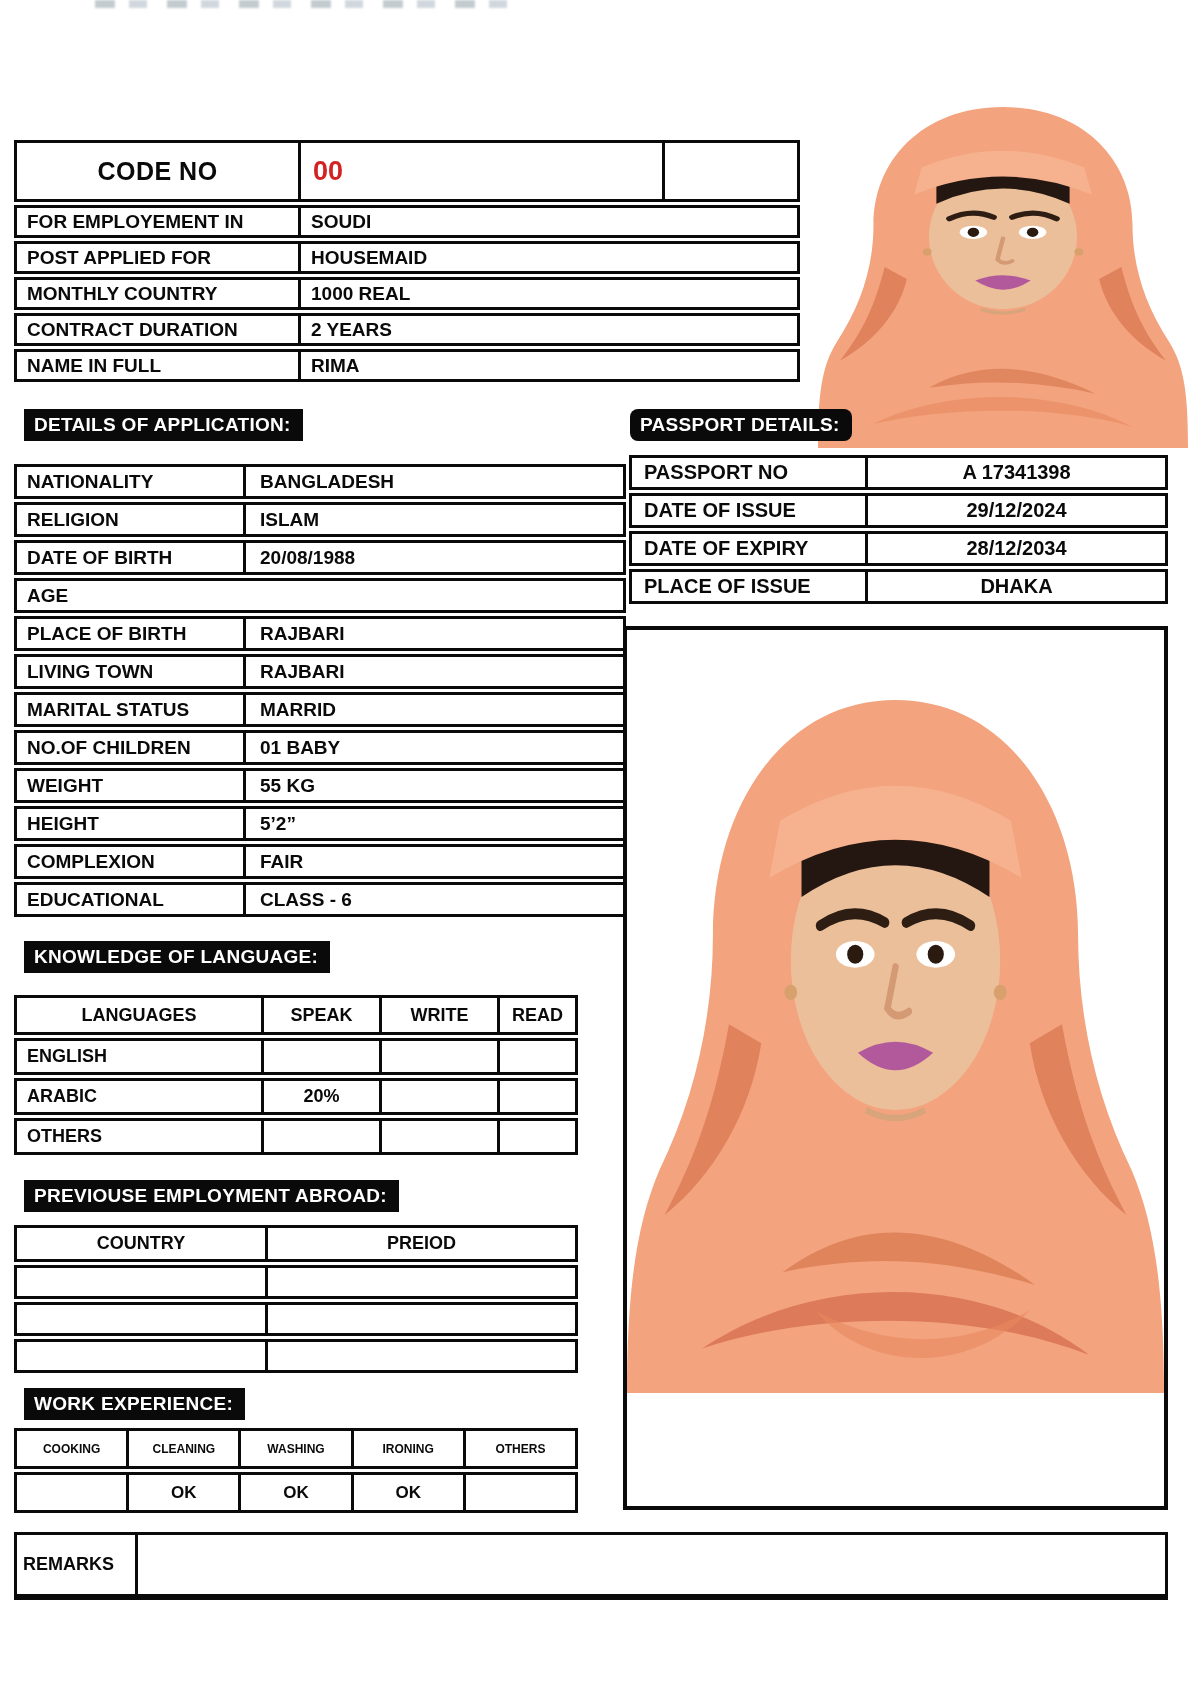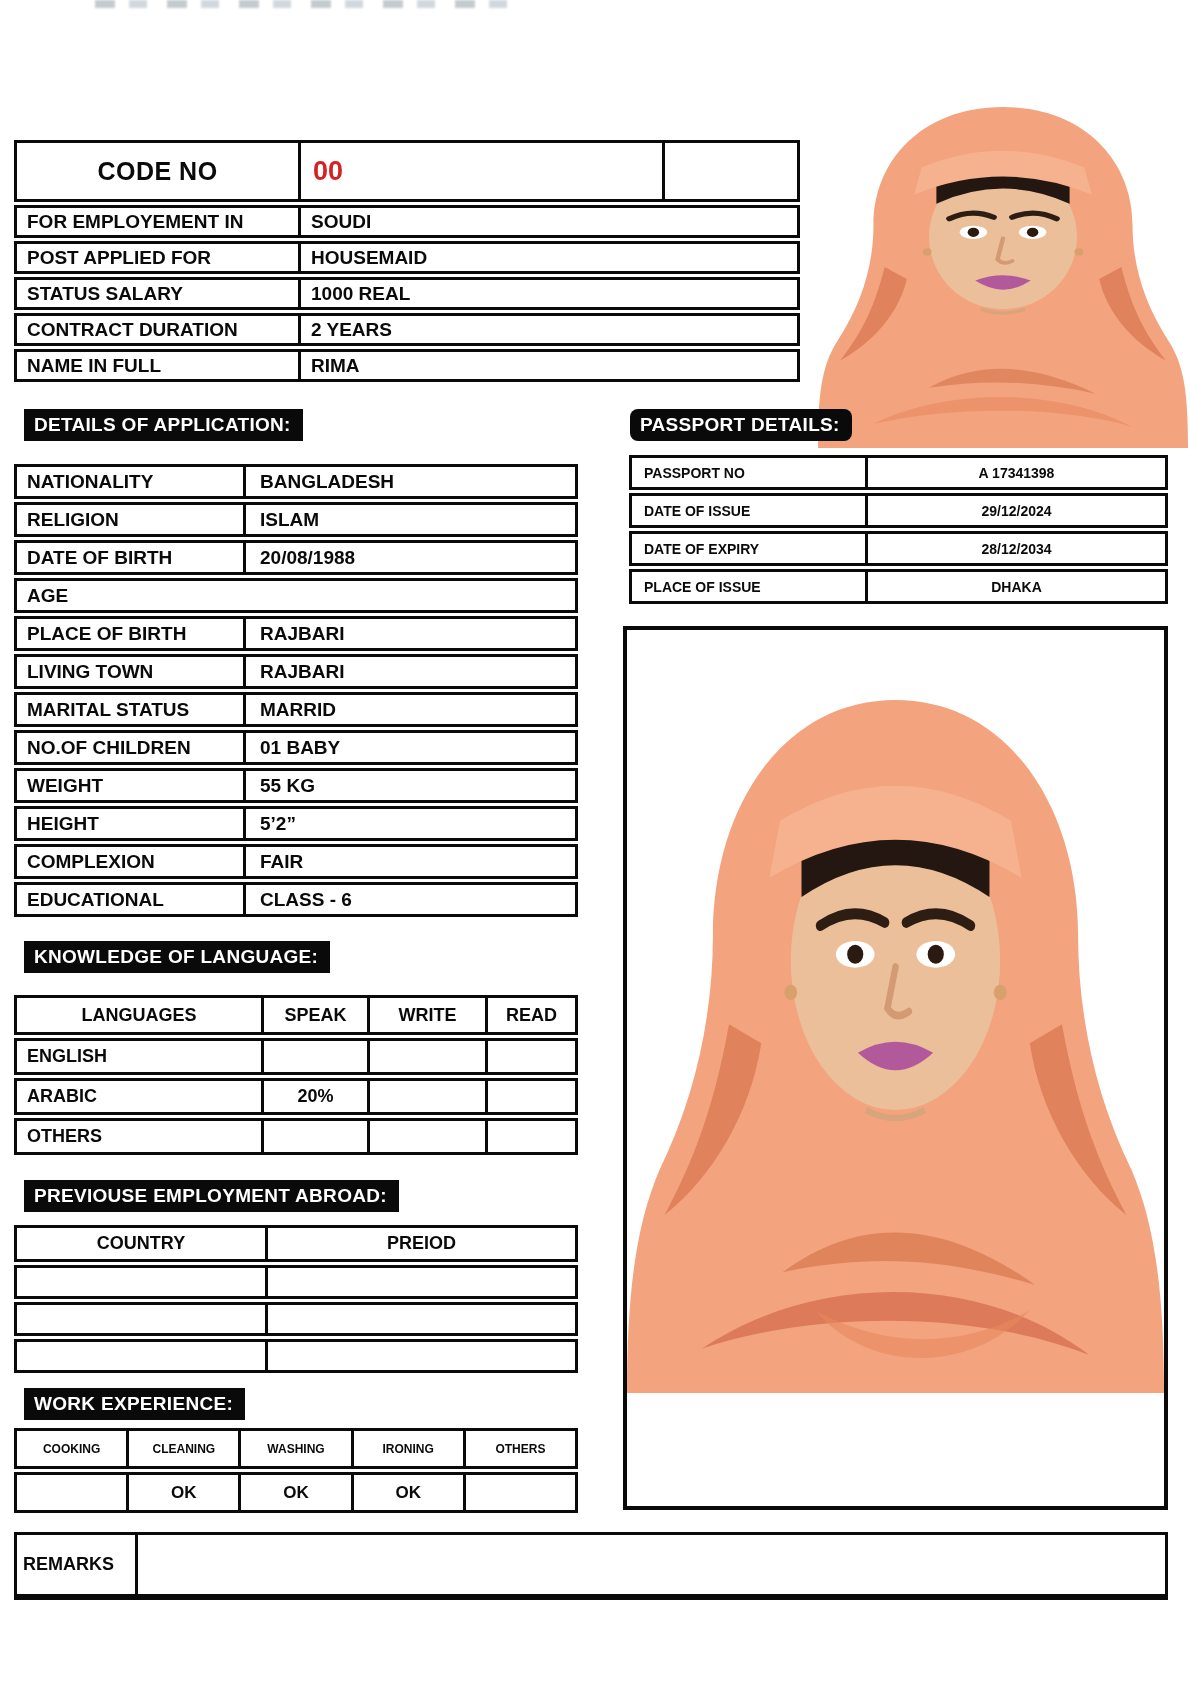--- a/index.html
+++ b/index.html
@@ -32,37 +32,37 @@
   
   .sec-title{position:absolute;background:#0a0a0a;color:#fff;font-size:19px;
              padding:5px 12px 5px 10px;letter-spacing:.3px;}
   #details-title{left:24px;top:409px;}
   #passport-title{left:630px;top:409px;border-radius:8px;}
   #language-title{left:24px;top:941px;}
   #employment-title{left:24px;top:1180px;}
   #work-title{left:24px;top:1388px;}
 
   
-  #details-rows{left:14px;top:464px;width:564px;text-align:right;}
+  #details-rows{left:14px;top:464px;width:612px;text-align:right;}
   #details-rows .trow{height:35px;font-size:19px;}
   #details-rows .label{width:226px;padding-left:10px;}
   #details-rows .value{flex:1;padding-left:14px;}
 
   
   #passport-rows{left:629px;top:455px;width:539px;}
-  #passport-rows .trow{height:35px;font-size:14px;}
+  #passport-rows .trow{height:35px;font-size:20px;}
   #passport-rows .label{width:233px;padding-left:12px;}
   #passport-rows .value{flex:1;justify-content:center;}
 
   
   #language-table{left:14px;top:995px;width:564px;}
   #language-table .trow{height:37px;font-size:18px;}
   #language-table .trow.head{height:40px;}
   #language-table .cell:nth-child(1){width:244px;padding-left:10px;}
-  #language-table .cell:nth-child(2){width:106px;justify-content:center;}
+  #language-table .cell:nth-child(2){width:118px;justify-content:center;}
   #language-table .cell:nth-child(3){width:118px;justify-content:center;}
   #language-table .cell:nth-child(4){flex:1;justify-content:center;}
   #language-table .head .cell:nth-child(1){justify-content:center;padding-left:0;}
 
   
   #employment-table{left:14px;top:1225px;width:564px;}
   #employment-table .trow{height:34px;font-size:18px;}
   #employment-table .trow.head{height:37px;}
   #employment-table .cell:nth-child(1){width:248px;justify-content:center;}
   #employment-table .cell:nth-child(2){flex:1;justify-content:center;}
@@ -102,21 +102,21 @@
     <div id="header-rows">
         <div class="trow">
           <div class="cell label">FOR EMPLOYEMENT IN</div>
           <div class="cell value">SOUDI</div>
         </div>
         <div class="trow">
           <div class="cell label">POST APPLIED FOR</div>
           <div class="cell value">HOUSEMAID</div>
         </div>
         <div class="trow">
-          <div class="cell label">STATUS SALARY</div>
+          <div class="cell label">MONTHLY COUNTRY</div>
           <div class="cell value">1000 REAL</div>
         </div>
         <div class="trow">
           <div class="cell label">CONTRACT DURATION</div>
           <div class="cell value">2 YEARS</div>
         </div>
         <div class="trow">
           <div class="cell label">NAME IN FULL</div>
           <div class="cell value">RIMA</div>
         </div>

